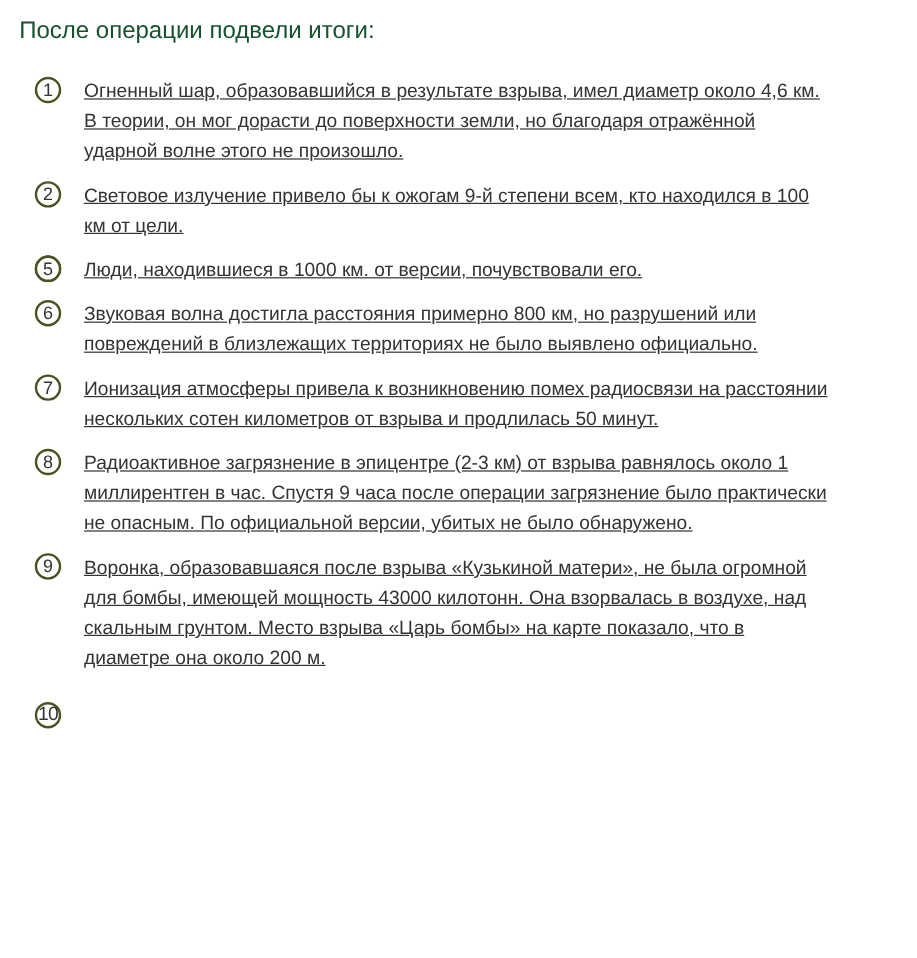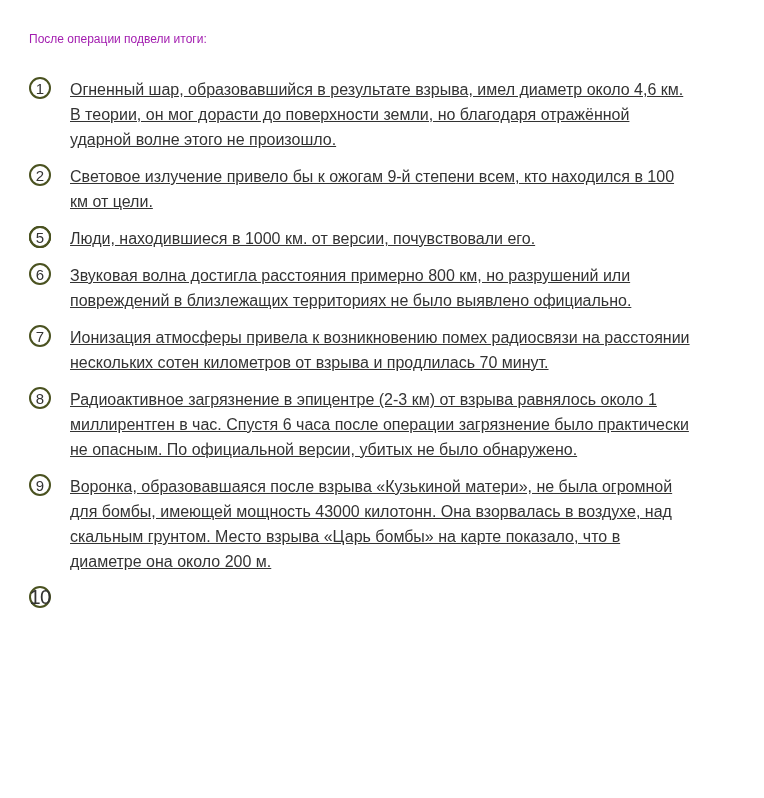--- a/index.html
+++ b/index.html
@@ -13,24 +13,24 @@
       overflow: hidden;
       font-family: "Liberation Sans", sans-serif;
       color: #333333;
       font-size: 16px;
     }
     .page {
       position: relative;
       padding: 10px 12px 0 12px;
     }
     .intro {
-      margin: 17px;
+      margin: 4px;
       line-height: 24px;
-      font-size: 12px;
-      color: #a21caf;
+      font-size: 20px;
+      color: #14532d;
     }
     .list {
       list-style: none;
       margin: 26px 0 0 0;
       padding: 0;
     }
     .item {
       position: relative;
       padding-left: 58px;
       padding-right: 62px;
@@ -50,22 +50,23 @@
       box-sizing: border-box;
       display: flex;
       align-items: center;
       justify-content: center;
       font-size: 15px;
       line-height: 1;
       color: #333333;
       background: #ffffff;
     }
     .badge.wide {
-      font-size: 20px;
+      font-size: 16px;
       letter-spacing: -0.5px;
+      margin-top: 12px;
     }
     .item-text {
       display: block;
       text-decoration: underline;
     }
   </style>
 </head>
 <body>
 
 <div class="page">
@@ -89,25 +90,25 @@
     <li class="item">
       <span class="badge" style="border-color: rgb(74, 82, 32);">5</span>
       <span class="item-text">Люди, находившиеся в 1000 км. от версии, почувствовали его.</span>
     </li>
     <li class="item">
       <span class="badge" style="border-color: rgb(74, 82, 32);">6</span>
       <span class="item-text">Звуковая волна достигла расстояния примерно 800 км, но разрушений или повреждений в близлежащих территориях не было выявлено официально.</span>
     </li>
     <li class="item">
       <span class="badge" style="border-color: rgb(74, 82, 32);">7</span>
-      <span class="item-text">Ионизация атмосферы привела к возникновению помех радиосвязи на расстоянии нескольких сотен километров от взрыва и продлилась 70 минут.</span>
+      <span class="item-text">Ионизация атмосферы привела к возникновению помех радиосвязи на расстоянии нескольких сотен километров от взрыва и продлилась 50 минут.</span>
     </li>
     <li class="item">
       <span class="badge" style="border-color: rgb(74, 82, 32);">8</span>
-      <span class="item-text">Радиоактивное загрязнение в эпицентре (2-3 км) от взрыва равнялось около 1 миллирентген в час. Спустя 6 часа после операции загрязнение было практически не опасным. По официальной версии, убитых не было обнаружено.</span>
+      <span class="item-text">Радиоактивное загрязнение в эпицентре (2-3 км) от взрыва равнялось около 1 миллирентген в час. Спустя 9 часа после операции загрязнение было практически не опасным. По официальной версии, убитых не было обнаружено.</span>
     </li>
     <li class="item">
       <span class="badge" style="border-color: rgb(74, 82, 32);">9</span>
       <span class="item-text">Воронка, образовавшаяся после взрыва «Кузькиной матери», не была огромной для бомбы, имеющей мощность 43000 килотонн. Она взорвалась в воздухе, над скальным грунтом. Место взрыва «Царь бомбы» на карте показало, что в диаметре она около 200 м.</span>
     </li>
     <li class="item">
       <span class="badge wide" style="border-color: rgb(74, 82, 32);">10</span>
     </li>
   </ol>
 </div>

